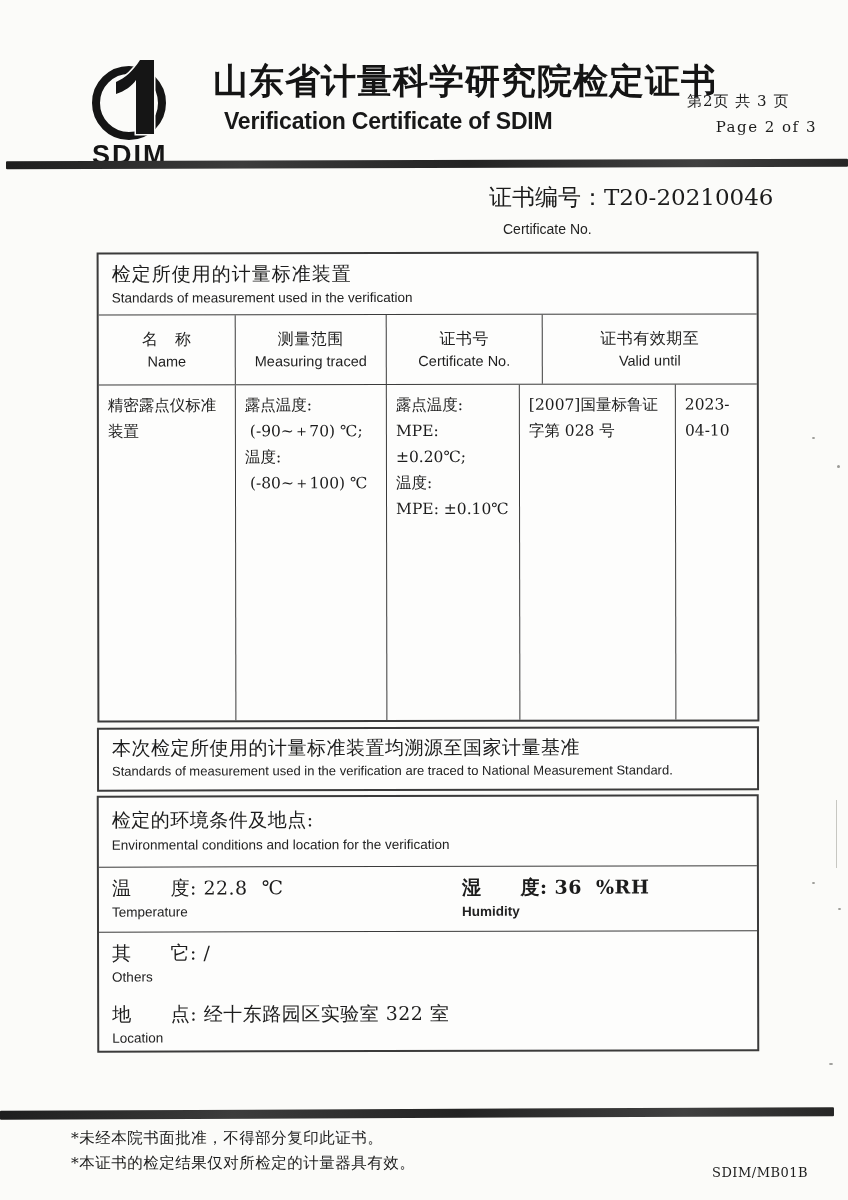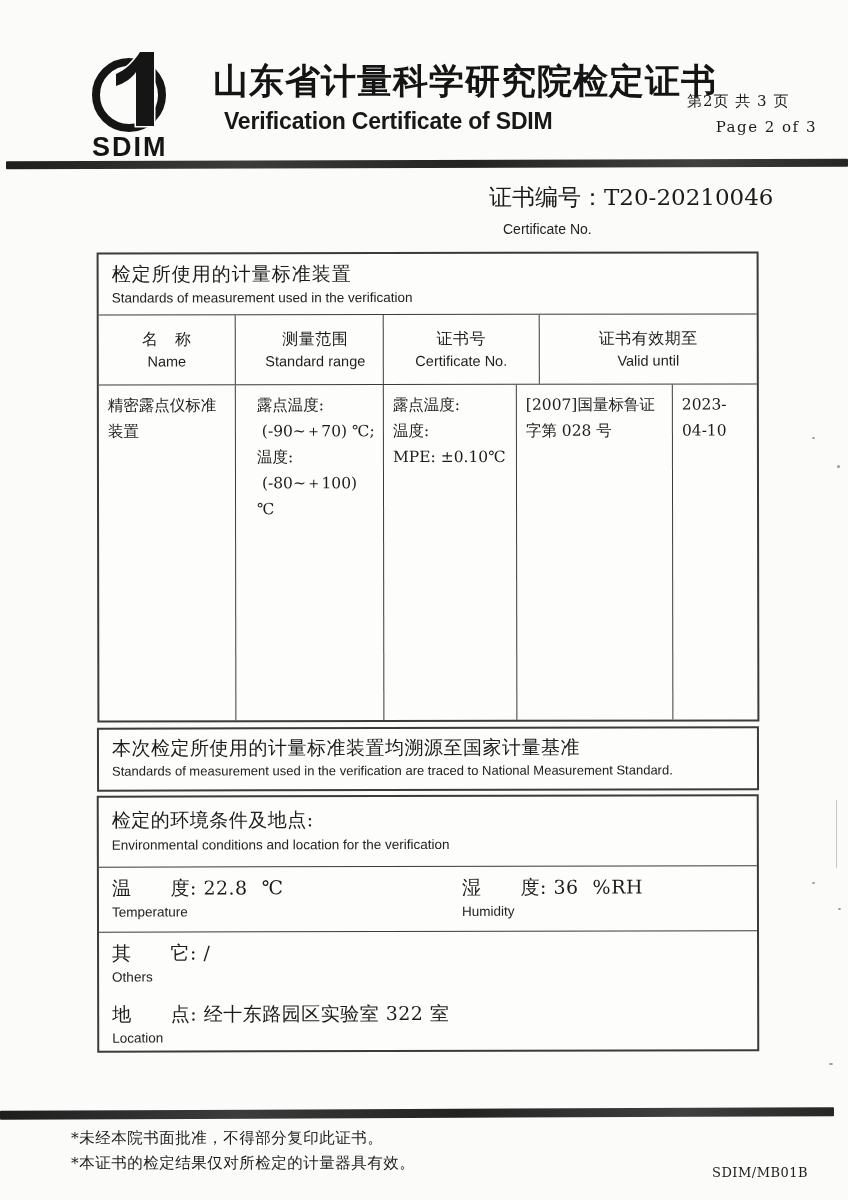--- a/index.html
+++ b/index.html
@@ -7,21 +7,21 @@
   body {
     position:relative;
     background:#fbfbf9;
     font-family:"DejaVu Serif","Liberation Serif",serif;
     color:#1c1c1c;
     overflow:hidden;
   }
   .sans { font-family:"Liberation Sans","DejaVu Sans",sans-serif; }
 
   
-  .logo { position:absolute; left:76px; top:50px; width:122px; height:112px; }
+  .logo { position:absolute; left:76px; top:58px; width:122px; height:112px; }
   .title-zh {
     position:absolute; left:213px; top:58px;
     font-size:35px; font-weight:bold; letter-spacing:1px; color:#141414;
     white-space:nowrap;
   }
   .title-en {
     position:absolute; left:224px; top:108px;
     font-size:23px; font-weight:800; letter-spacing:-0.2px; color:#181818;
     white-space:nowrap;
   }
@@ -46,21 +46,21 @@
     display:flex; flex-direction:column;
   }
   .std-caption { height:61px; border-bottom:1px solid #3b3b3b; padding:7px 10px 0 13px; }
   .cap-zh { font-size:19px; letter-spacing:1px; }
   .cap-en { font-size:13.5px; margin-top:3px; color:#222; }
 
   .std-headrow { display:flex; height:70px; border-bottom:1px solid #3b3b3b; }
   .std-datarow { display:flex; flex:1; }
   .col { border-right:1px solid #3b3b3b; }
   .col:last-child { border-right:none; }
-  .c1 { width:137px; } .c2 { width:136px;margin-left:12px; } .c3 { width:133px; } .c4 { width:156px; } .c5 { flex:1;border-radius:10px; }
+  .c1 { width:137px; } .c2 { width:151px; } .c3 { width:133px; } .c4 { width:156px; } .c5 { flex:1;border-radius:10px; }
   .hcell { display:flex; flex-direction:column; align-items:center; justify-content:center; text-align:right; padding:14px; }
   .h-zh { font-size:16px; letter-spacing:0.5px; }
   .h-en { font-size:14.5px; line-height:18px; margin-top:2px; color:#1f1f1f; }
   .dcell { padding:7px 8px 0 9px; font-size:15.5px; line-height:26px; }
   .dline { white-space:pre-wrap; }
 
   
   .trace-box {
     position:absolute; left:97px; top:727px; width:662px; height:64px;
     border:2px solid #3b3b3b; background:#fdfdfc; padding:6px 10px 0 13px;
@@ -74,21 +74,21 @@
     position:absolute; left:97px; top:795px; width:662px; height:257px;
     border:2px solid #3b3b3b; background:#fdfdfc;
     transform:rotate(-0.12deg);
     display:flex; flex-direction:column;
   }
   .env-head { height:70px; border-bottom:1px solid #3b3b3b; padding:10px 10px 0 13px; }
   .env-head-zh { font-size:19px; letter-spacing:0.5px; }
   .env-head-en { font-size:13.5px; margin-top:4px; color:#222; }
   .env-row2 { height:65px; border-bottom:1px solid #3b3b3b; display:flex; }
   .env-temp { width:363px; padding:8px 0 16px 13px; }
-  .env-hum  { flex:1; padding:8px 8px 0 0; }
+  .env-hum  { flex:1; padding:8px 8px 0 0;font-weight:bold; }
   .kv-line { font-size:19px; letter-spacing:0.5px; white-space:pre; }
   .kv-en { font-size:13.5px; margin-top:3px; color:#222; }
   .kv-unit { margin-left:14px; }
   .env-row3 { flex:1; padding:8px 0 0 13px; }
   .env-loc { margin-top:17px; }
 
   
   .notes { position:absolute; left:71px; top:1126px; font-size:15.5px; line-height:25px; letter-spacing:0.5px; }
   .form-code { position:absolute; left:712px; top:1165px; font-size:13px; letter-spacing:0.5px; }
 
@@ -131,21 +131,21 @@
     <div class="cap-en sans">Standards of measurement used in the verification</div>
   </div>
 
   <div class="std-headrow">
     <div class="col c1 hcell">
       <div class="h-zh">名　称</div>
       <div class="h-en sans">Name</div>
     </div>
     <div class="col c2 hcell">
       <div class="h-zh">测量范围</div>
-      <div class="h-en sans">Standard range</div>
+      <div class="h-en sans">Measuring traced</div>
     </div>
     <div class="col c4 hcell">
       <div class="h-zh">证书号</div>
       <div class="h-en sans">Certificate No.</div>
     </div>
     <div class="col c5 hcell">
       <div class="h-zh">证书有效期至</div>
       <div class="h-en sans">Valid until</div>
     </div>
   </div>
@@ -155,20 +155,21 @@
       <div class="dline">精密露点仪标准装置</div>
     </div>
     <div class="col c2 dcell">
       <div class="dline">露点温度:</div>
       <div class="dline"> (-90~＋70) ℃;</div>
       <div class="dline">温度:</div>
       <div class="dline"> (-80~＋100) ℃</div>
     </div>
     <div class="col c3 dcell">
       <div class="dline">露点温度:</div>
+      <div class="dline">MPE: ±0.20℃;</div>
       <div class="dline">温度:</div>
       <div class="dline">MPE: ±0.10℃</div>
     </div>
     <div class="col c4 dcell">
       <div class="dline">[2007]国量标鲁证</div>
       <div class="dline">字第 028 号</div>
     </div>
     <div class="col c5 dcell">
       <div class="dline">2023-04-10</div>
     </div>

